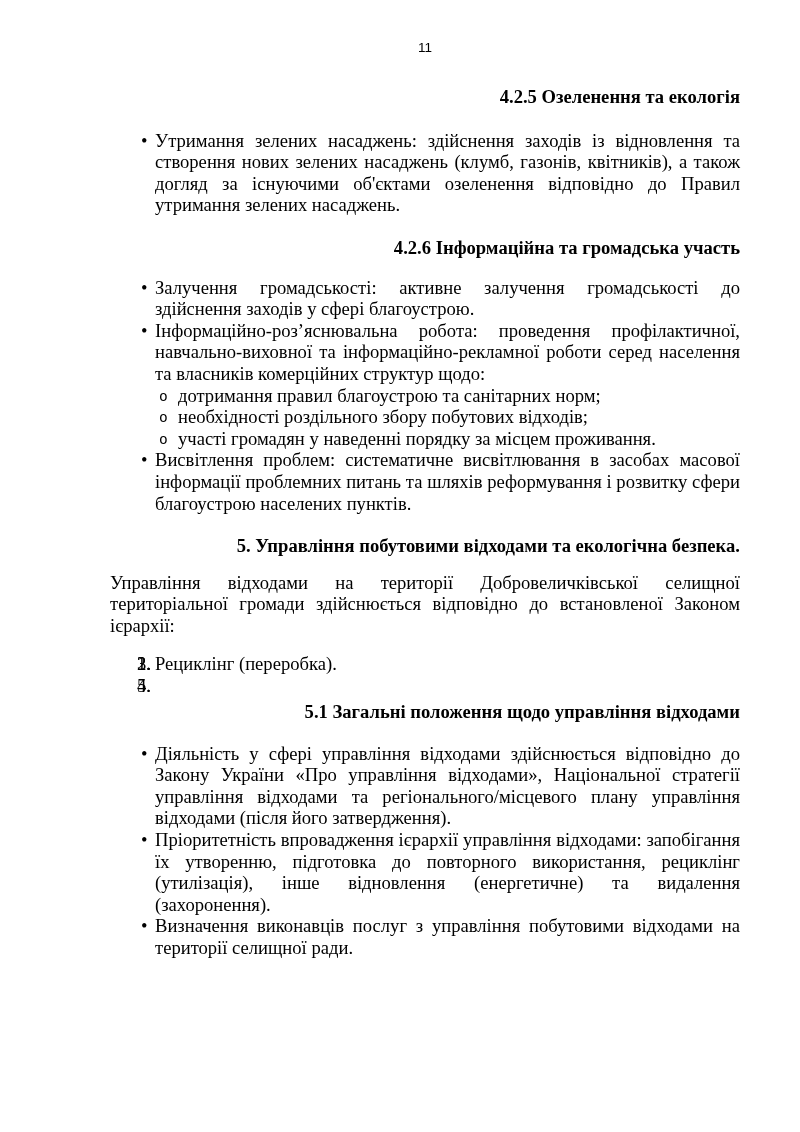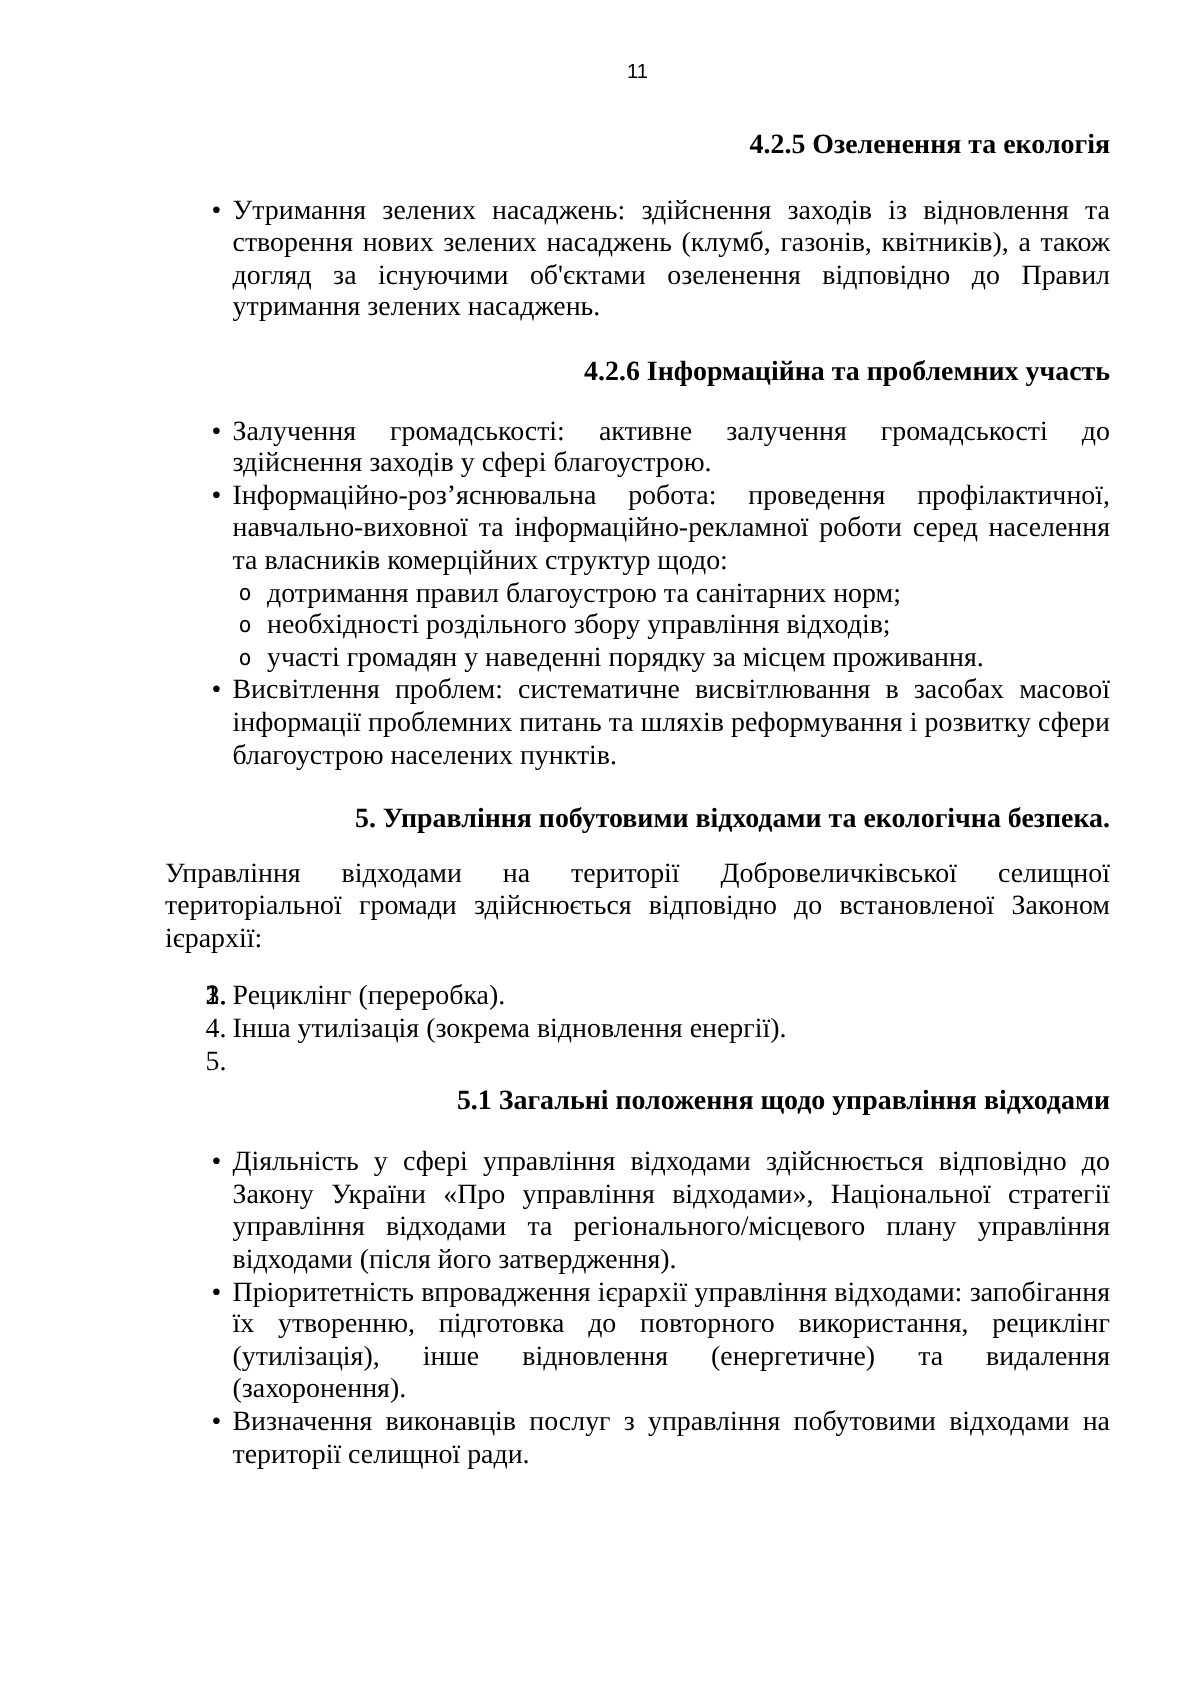--- a/index.html
+++ b/index.html
@@ -88,40 +88,40 @@
 
   <div class="sec-heading h425">4.2.5 Озеленення та екологія</div>
 
   <ul class="blist list-1">
     <li>
       <span class="mk">•</span>
       <span>Утримання зелених насаджень: здійснення заходів із відновлення та створення нових зелених насаджень (клумб, газонів, квітників), а також догляд за існуючими об'єктами озеленення відповідно до Правил утримання зелених насаджень.</span>
     </li>
   </ul>
 
-  <div class="sec-heading h426">4.2.6 Інформаційна та проблемних участь</div>
+  <div class="sec-heading h426">4.2.6 Інформаційна та громадська участь</div>
 
   <ul class="blist list-2">
     <li>
       <span class="mk">•</span>
       <span>Залучення громадськості: активне залучення громадськості до здійснення заходів у сфері благоустрою.</span>
     </li>
     <li>
       <span class="mk">•</span>
       <span>Інформаційно-роз’яснювальна робота: проведення профілактичної, навчально-виховної та інформаційно-рекламної роботи серед населення та власників комерційних структур щодо:</span>
     </li>
   </ul>
   <ul class="sublist">
     <li>
       <span class="mk2">o</span>
       <span>дотримання правил благоустрою та санітарних норм;</span>
     </li>
     <li>
       <span class="mk2">o</span>
-      <span>необхідності роздільного збору управління відходів;</span>
+      <span>необхідності роздільного збору побутових відходів;</span>
     </li>
     <li>
       <span class="mk2">o</span>
       <span>участі громадян у наведенні порядку за місцем проживання.</span>
     </li>
   </ul>
   <ul class="blist">
     <li>
       <span class="mk">•</span>
       <span>Висвітлення проблем: систематичне висвітлювання в засобах масової інформації проблемних питань та шляхів реформування і розвитку сфери благоустрою населених пунктів.</span>
@@ -138,21 +138,20 @@
     </li>
     <li>
       <span class="num">2.</span>
     </li>
     <li>
       <span class="num">3.</span>
       <span>Рециклінг (переробка).</span>
     </li>
     <li>
       <span class="num">4.</span>
-      <span>Інша утилізація (зокрема відновлення енергії).</span>
     </li>
     <li>
       <span class="num">5.</span>
     </li>
   </ol>
 
   <div class="sec-heading h51">5.1 Загальні положення щодо управління відходами</div>
 
   <ul class="blist list-3">
     <li>

